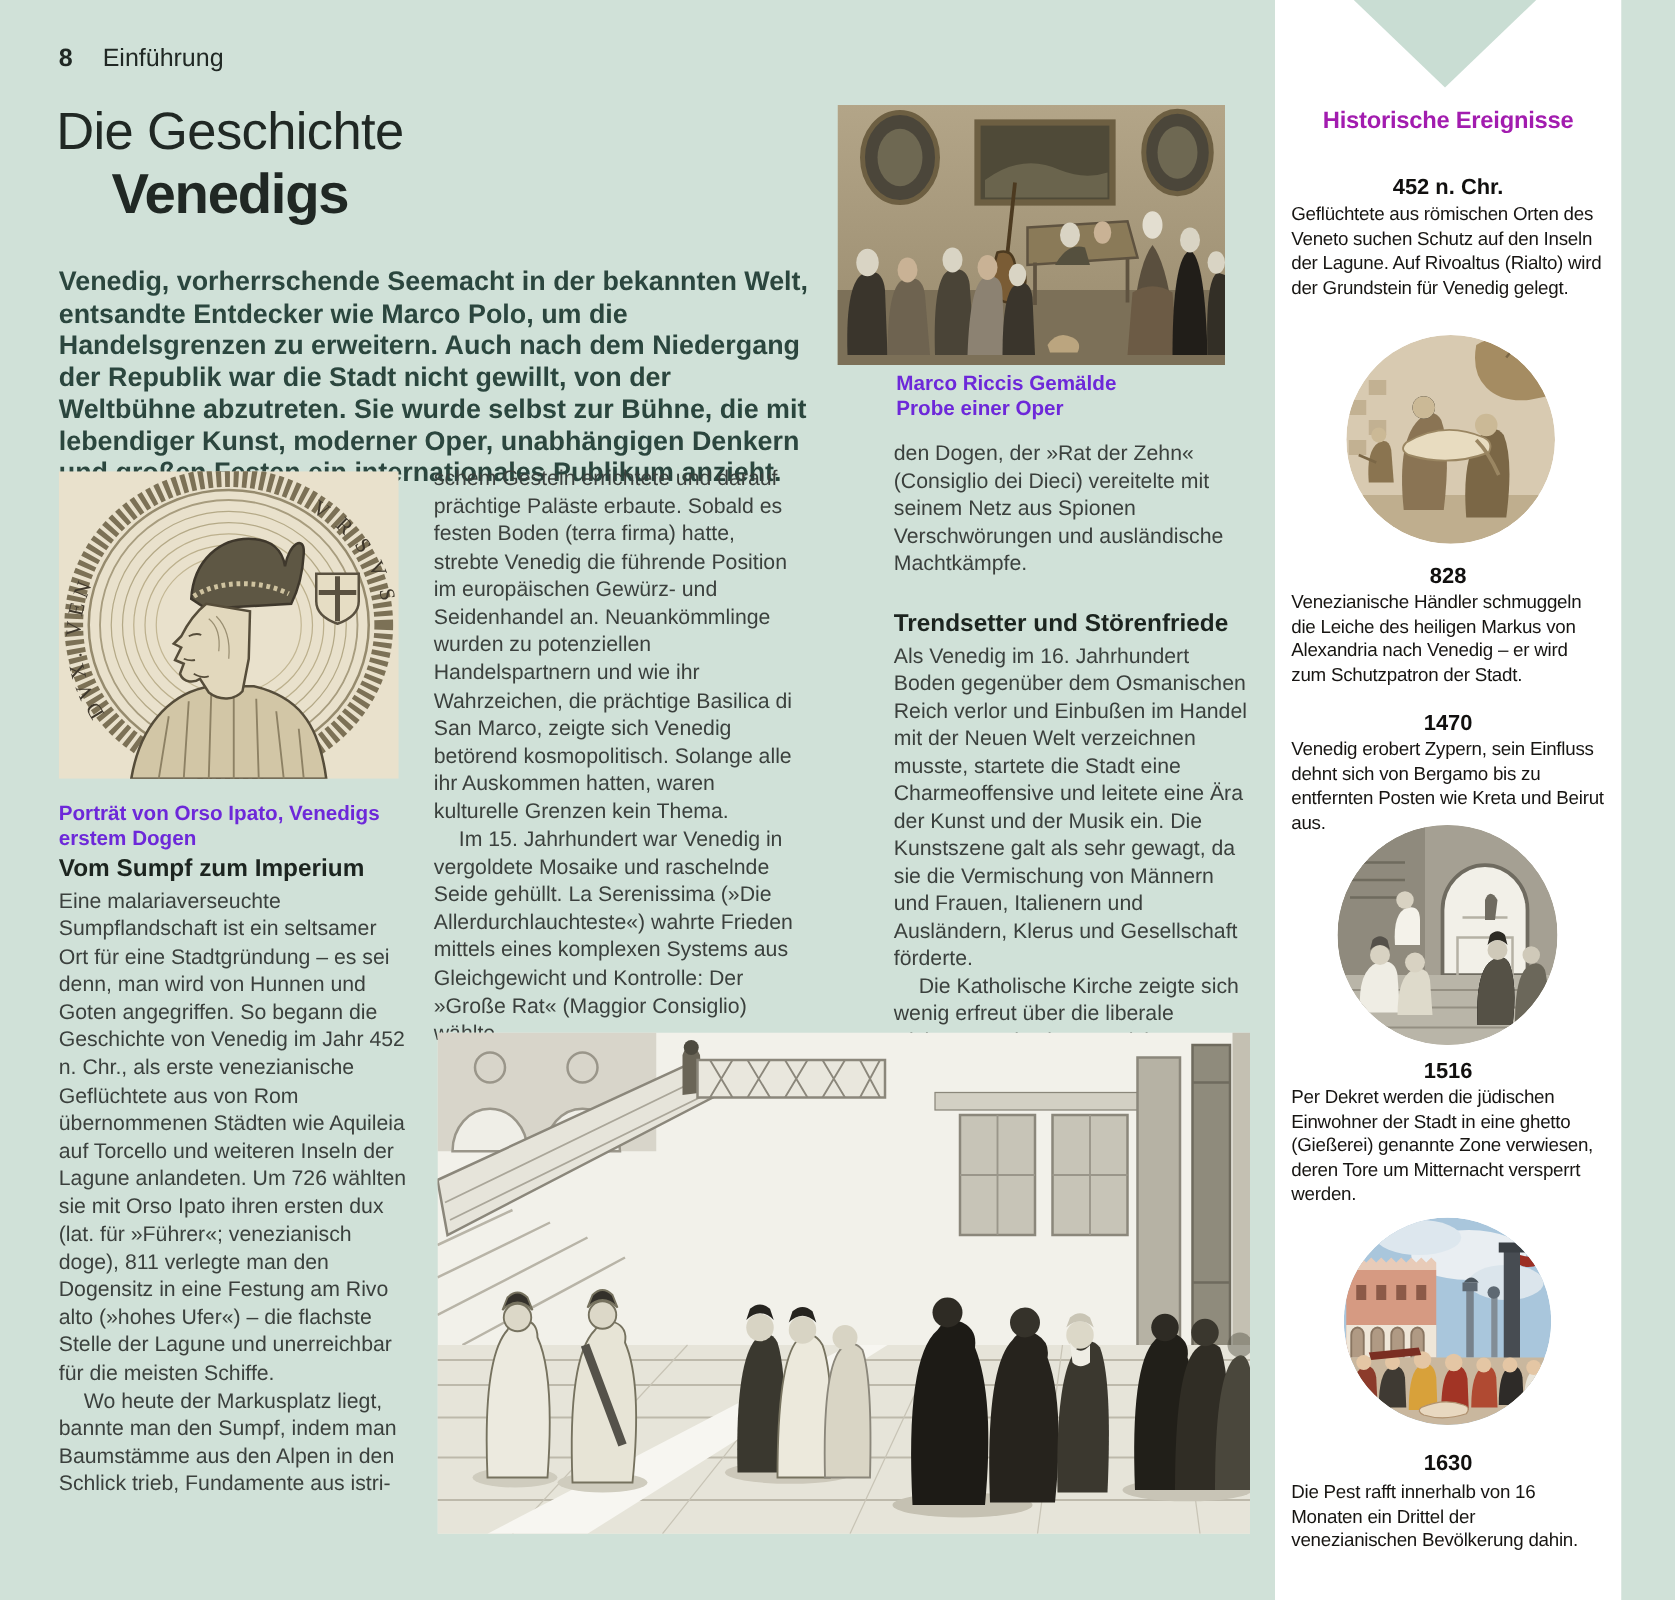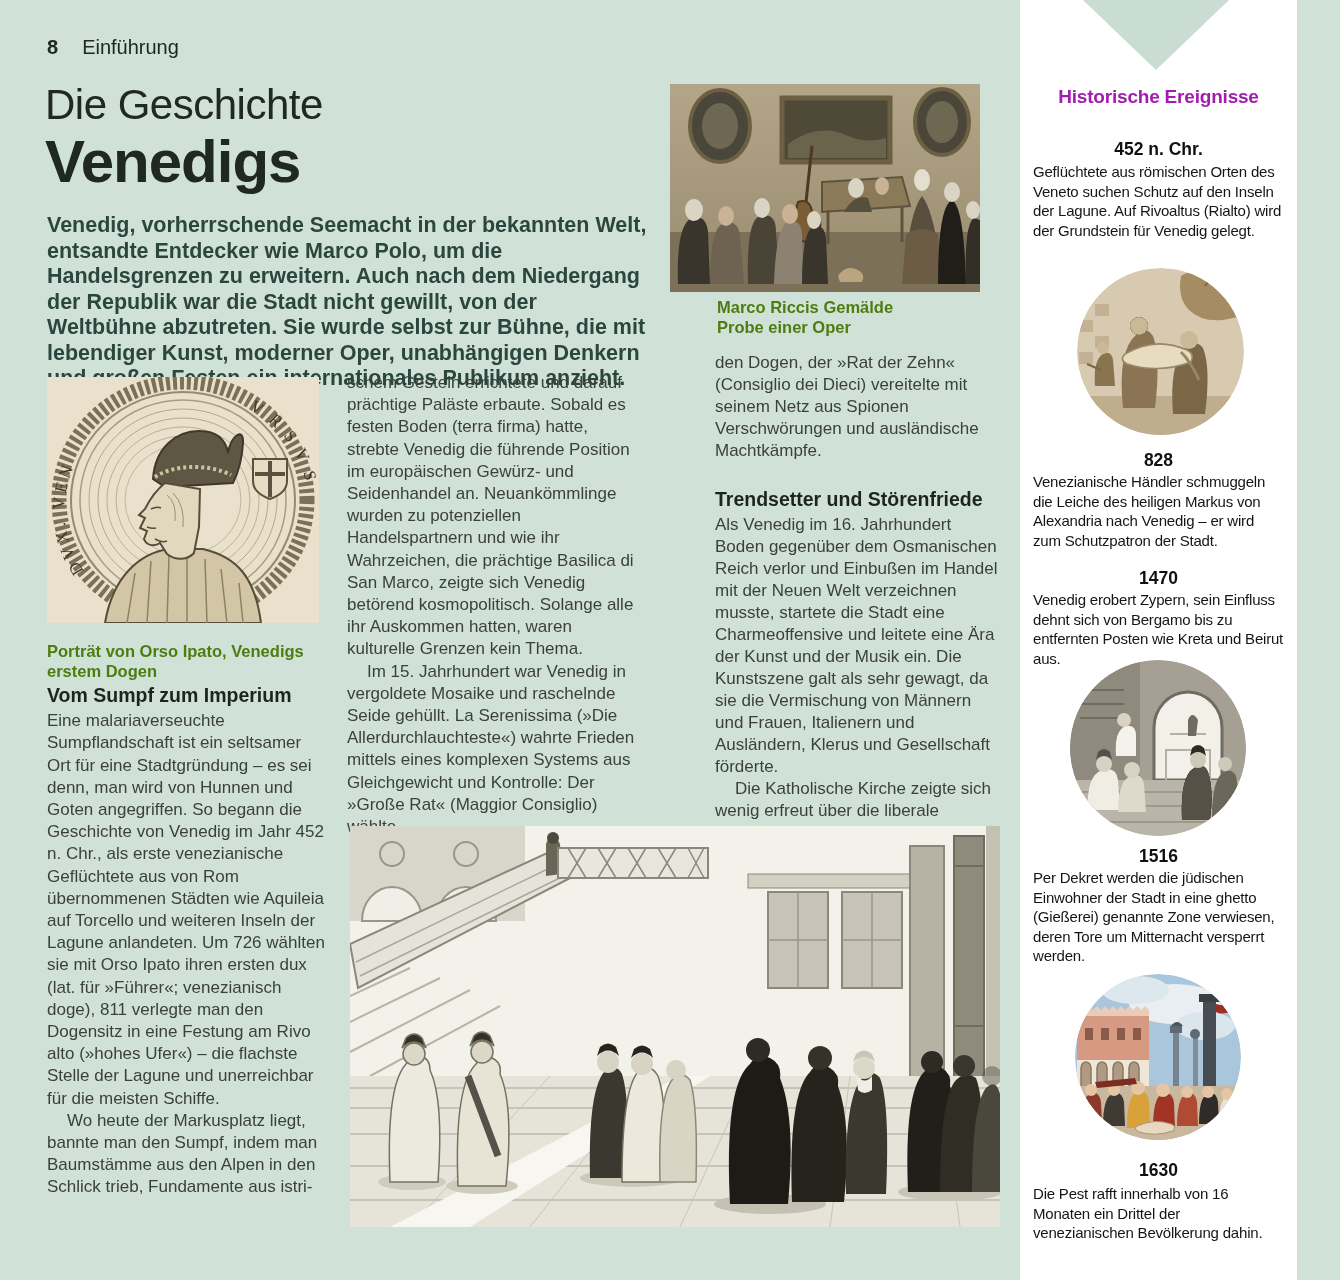--- a/index.html
+++ b/index.html
@@ -1,31 +1,31 @@
 <!DOCTYPE html>
 <html><head>
 <meta charset="utf-8">
 <style>
   html,body{margin:0;padding:0;background:#9aa8a1;}
   .page{position:relative;width:1340px;height:1280px;background:#d0e1d8;overflow:hidden;
         font-family:"Liberation Sans","DejaVu Sans",sans-serif;color:#3b403d;}
   
   .folio{position:absolute;left:47px;top:36px;font-size:20px;color:#202824;}
   .folio .num{font-weight:bold;margin-right:24px;}
-  .title{position:absolute;left:45px;top:84px;color:#202824;line-height:1;}
+  .title{position:absolute;left:45px;top:84px;color:#202824;line-height:1;text-align:center;}
   .title .t1{display:block;font-size:42px;font-weight:400;letter-spacing:-.5px;}
-  .title .t2{display:block;font-size:60px;font-weight:800;letter-spacing:-1px;margin-top:6px;}
+  .title .t2{display:block;font-size:45px;font-weight:800;letter-spacing:-1px;margin-top:6px;}
   .intro{position:absolute;left:47px;top:213px;width:600px;font-size:21.5px;line-height:25.5px;
          font-weight:bold;color:#2b463e;}
   
   .col{position:absolute;font-size:17px;line-height:22.2px;color:#3b403d;}
   .col p{margin:0;}
   .col p.indent{text-indent:20px;}
   .colhead{font-size:19.5px;font-weight:bold;color:#1c241f;margin:0 0 4px 0;}
-  .cap{position:absolute;font-size:16.5px;line-height:20px;font-weight:bold;color:#4d7c0f;}
+  .cap{position:absolute;font-size:16.5px;line-height:20px;font-weight:bold;color:#6d28d9;}
   .cap .it{}
   
   .img{position:absolute;display:block;}
   
   .sidebar{position:absolute;left:1020px;top:0;width:277px;height:1280px;background:#ffffff;}
   .chevron{position:absolute;left:63px;top:0;width:0;height:0;
            border-left:73px solid transparent;border-right:73px solid transparent;
            border-top:70px solid #c9ddd3;}
   .sb-title{position:absolute;left:0;top:86px;width:277px;text-align:center;
             font-size:19px;font-weight:bold;color:#a21caf;letter-spacing:-.2px;}

